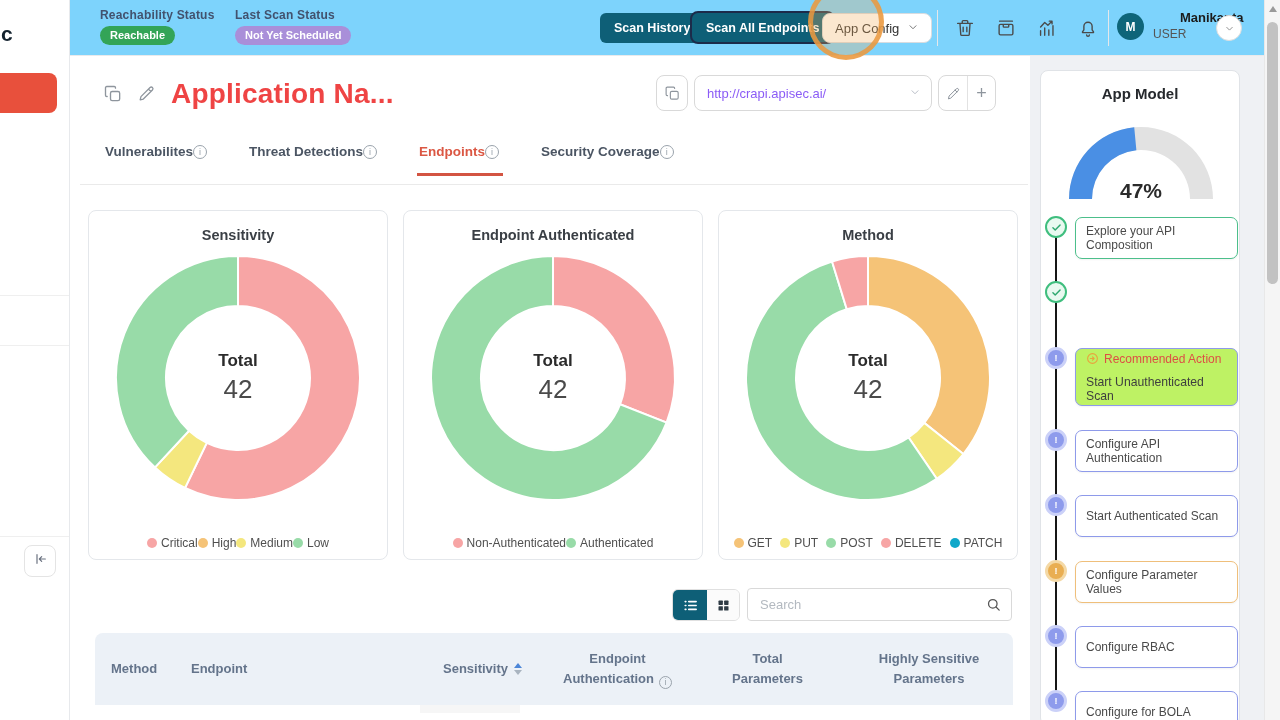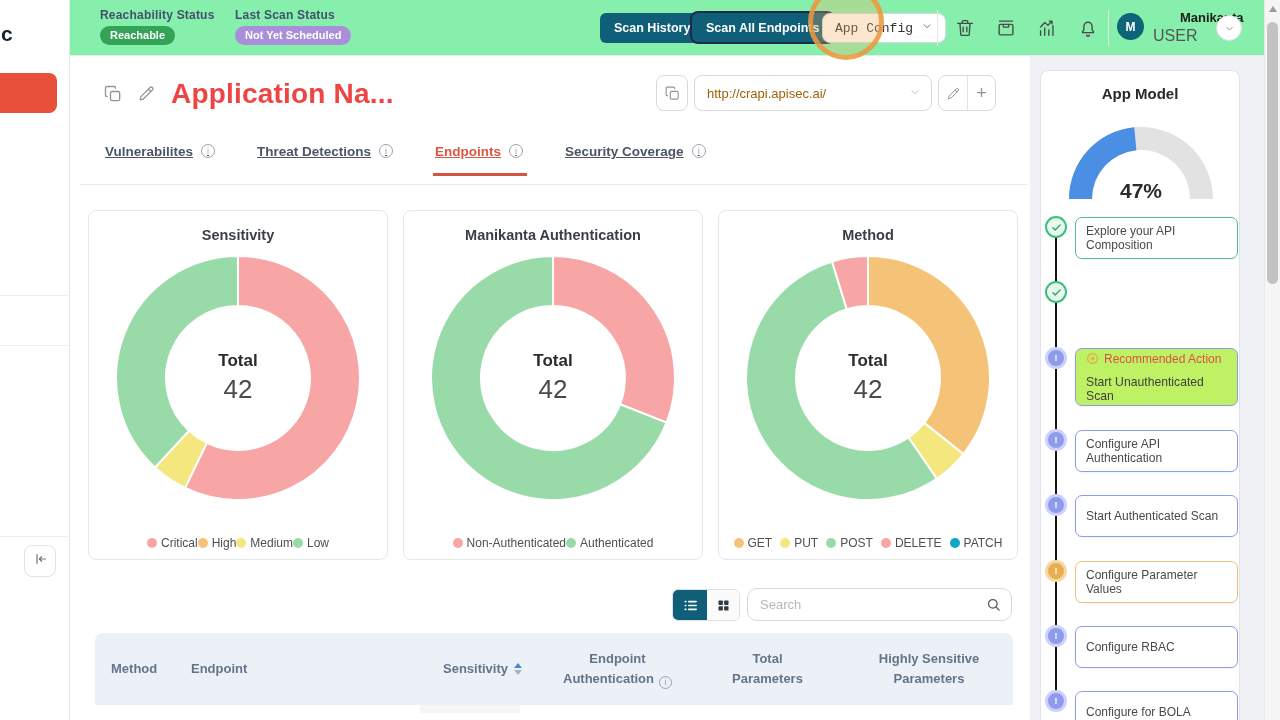--- a/index.html
+++ b/index.html
@@ -8,51 +8,51 @@
   .abs { position:absolute; }
 
   
   #sidebar { left:0; top:0; width:70px; height:720px; background:#fff; border-right:1px solid #E7E9EC; z-index:3; }
   #logo-c { position:absolute; left:1px; top:22px; font-size:21px; font-weight:800; color:#13222E; }
   #side-red-btn { position:absolute; left:-14px; top:73px; width:71px; height:40px; background:#E8503C; border-radius:8px; border:none; cursor:pointer; }
   .side-div { position:absolute; left:0; width:69px; height:1px; background:#EFEFEF; }
   #collapse-btn { position:absolute; left:24px; top:545px; width:32px; height:32px; background:#fff; border:1px solid #E4E4E4; border-radius:8px; display:flex; align-items:center; justify-content:center; cursor:pointer; }
 
   
-  #topbar { left:70px; top:0; width:1210px; height:56px; background:#86efac; border-bottom:1px solid #E9EAEC; z-index:2; }
+  #topbar { left:70px; top:0; width:1210px; height:56px; background:#7dd3fc; border-bottom:1px solid #E9EAEC; z-index:2; }
   .status-group { position:absolute; top:8px; }
   .status-label { font-size:12px; font-weight:700; color:#42526E; letter-spacing:.2px; }
   .badge { display:inline-block; margin-top:4px; padding:3px 10px 4px; border-radius:10px; font-size:11px; font-weight:700; color:#fff; }
   .teal-btn { position:absolute; height:30px; border-radius:6px; background:#0E5F77; color:#fff; font-size:12.5px; font-weight:700; border:none; padding:0 14px; cursor:pointer; font-family:inherit; }
   #scan-all-btn { border:2px solid #1C2B4A; border-radius:8px; height:33px; }
-  #app-config-btn { position:absolute; left:752px; top:13px; height:30px; background:#fff; border:1px solid #D8DCE0; border-radius:8px; font-size:13px; color:#333; padding:0 12px; display:flex; align-items:center; gap:8px; cursor:pointer; font-family:Liberation Mono, monospace; }
+  #app-config-btn { position:absolute; left:752px; top:13px; height:30px; background:#fff; border:1px solid #D8DCE0; border-radius:8px; font-size:13px; color:#333; padding:0 12px; display:flex; align-items:center; gap:8px; cursor:pointer; font-family:Liberation Sans, sans-serif; }
   .vdiv { position:absolute; top:10px; width:1px; height:36px; background:#E5E7EA; }
   .top-icon { position:absolute; top:17px; width:22px; height:22px; cursor:pointer; color:#4A4A4A; }
   #avatar { position:absolute; left:1047px; top:13px; width:27px; height:27px; border-radius:50%; background:#0E6579; color:#fff; font-size:12px; font-weight:700; display:flex; align-items:center; justify-content:center; }
   #user-name { position:absolute; left:1083px; top:10px; font-size:13px; font-weight:700; color:#1B1B1B;margin-left:27px; }
-  #user-role { position:absolute; left:1083px; top:27px; font-size:16px; color:#555; }
+  #user-role { position:absolute; left:1083px; top:27px; font-size:12px; color:#555; }
   #user-caret { position:absolute; left:1146px; top:15px; width:26px; height:26px; border-radius:50%; border:1px solid #DDDDDD; background:#fff; display:flex; align-items:center; justify-content:center; cursor:pointer; color:#888; }
   #click-highlight { position:absolute; left:738px; top:-16px; width:76px; height:76px; border-radius:50%; border:5px solid rgba(234,152,62,.85); background:rgba(242,176,96,.30); z-index:30; pointer-events:none; }
 
   
   #main { left:70px; top:56px; width:960px; height:664px; background:#fff; }
   #title-row { position:absolute; left:33px; top:22px; display:flex; align-items:center; gap:14px; }
   .ghost-ic { color:#8E959D; width:20px; height:20px; cursor:pointer; }
   #app-title { font-size:28px; font-weight:700; color:#ef4444; letter-spacing:.2px; }
   #url-group { position:absolute; right:34px; top:19px; display:flex; gap:6px; height:36px; }
   .box-btn { background:#fff; border:1px solid #D9D9D9; border-radius:8px; display:flex; align-items:center; justify-content:center; cursor:pointer; color:#8E959D; }
   #url-copy-btn { width:32px; }
-  #url-select { width:238px; border:1px solid #D9D9D9; border-radius:8px; display:flex; align-items:center; padding:0 10px 0 12px; font-size:13px; color:#a16207; cursor:pointer; background:#fff; }
+  #url-select { width:238px; border:1px solid #D9D9D9; border-radius:8px; display:flex; align-items:center; padding:0 10px 0 12px; font-size:13px; color:#8b5cf6; cursor:pointer; background:#fff; }
   #url-select .sp { flex:1; }
   #url-edit-group { display:flex; border:1px solid #D9D9D9; border-radius:8px; overflow:hidden; }
   #url-edit-group > div { width:28px; display:flex; align-items:center; justify-content:center; cursor:pointer; color:#8E959D; }
   #url-add-btn { border-left:1px solid #E2E2E2; font-size:18px; color:#555; }
 
   #tabs { position:absolute; left:35px; top:88px; display:flex; gap:42px; }
-  .tab { display:flex; align-items:flex-start; gap:8px; font-size:13.5px; font-weight:700; color:#4B5563; padding-bottom:17px; cursor:pointer; position:relative;text-decoration:underline; }
+  .tab { display:flex; align-items:flex-end; gap:0; font-size:13.5px; font-weight:700; color:#4B5563; padding-bottom:17px; cursor:pointer; position:relative; }
   .tab.active { color:#DB5743; }
   .tab.active::after { content:""; position:absolute; left:-2px; right:-4px; bottom:0; height:3px; background:#D35442; }
   #tabs-divider { position:absolute; left:10px; right:2px; top:128px; height:1px; background:#EAEAEA; }
   .info-ic { width:14px; height:14px; border:1px solid #9AA3AC; border-radius:50%; color:#9AA3AC; font-size:9px; line-height:12px; text-align:center; font-style:normal; font-weight:400; display:inline-block; }
 
   .chart-card { position:absolute; top:154px; width:300px; height:350px; background:#fff; border:1px solid #E4E7EB; border-radius:8px; }
   .card-title { text-align:center; margin-top:16px; font-size:14.5px; font-weight:700; color:#3A3F45; }
   .donut-wrap { position:relative; width:250px; height:250px; margin:10px auto 0; }
   .donut-svg { width:250px; height:250px; display:block; }
   .center-overlay { position:absolute; inset:0; display:flex; flex-direction:column; align-items:center; justify-content:center; pointer-events:none; }
@@ -60,21 +60,21 @@
   .c-value { font-size:26px; color:#4A4A4A; margin-top:3px; }
   .legend { position:absolute; left:0; right:0; bottom:9px; display:flex; justify-content:center; }
   .legend.tight { gap:8px; }
   .lg-item { display:flex; align-items:center; gap:4px; font-size:12px; color:#4F4F4F; }
   .lg-dot { width:10px; height:10px; border-radius:50%; display:inline-block; }
 
   #view-toggle { position:absolute; left:602px; top:533px; display:flex; border:1px solid #E0E0E0; border-radius:6px; overflow:hidden; height:32px; }
   #list-view-btn { width:34px; background:#0E5F77; display:flex; align-items:center; justify-content:center; cursor:pointer; }
   #grid-view-btn { width:32px; background:#FBFBFB; display:flex; align-items:center; justify-content:center; cursor:pointer; }
   #search-box { position:absolute; left:677px; top:532px; width:265px; height:33px; }
-  #search-input { width:100%; height:100%; border:1px solid #D9D9D9; border-radius:10px; padding:0 34px 0 12px; font-size:13px; color:#333; font-family:inherit; outline:none; }
+  #search-input { width:100%; height:100%; border:1px solid #D9D9D9; border-radius:4px; padding:0 34px 0 12px; font-size:13px; color:#333; font-family:inherit; outline:none; }
   #search-input::placeholder { color:#B3B9C0; }
   #search-ic { position:absolute; right:10px; top:8px; color:#555; }
 
   #table-head { position:absolute; left:25px; top:577px; width:918px; height:72px; background:#ECF1F7; border-radius:8px 8px 0 0; display:flex; align-items:center; }
   .th { font-size:13px; font-weight:700; color:#64748B; display:flex; align-items:center; justify-content:center; text-align:center; line-height:1.55; }
   .th.left { justify-content:flex-start; padding-left:16px; text-align:left; }
   .sort-stack { display:inline-flex; flex-direction:column; gap:2px; margin-left:6px; cursor:pointer; }
   .tri-up { width:0; height:0; border-left:4px solid transparent; border-right:4px solid transparent; border-bottom:5px solid #4C86D8; }
   .tri-down { width:0; height:0; border-left:4px solid transparent; border-right:4px solid transparent; border-top:5px solid #A9B4C0; }
   #row-sliver { position:absolute; left:25px; top:649px; width:918px; height:8px; background:#fff; }
@@ -265,21 +265,21 @@
           <span class="lg-dot" style="background: rgb(244, 231, 126);"></span>
           <span>Medium</span>
         </span>
         <span class="lg-item">
           <span class="lg-dot" style="background: rgb(152, 219, 168);"></span>
           <span>Low</span>
         </span>
       </div>
   </div>
   <div class="chart-card" style="left:333px">
-    <div class="card-title">Manikanta Authentication</div>
+    <div class="card-title">Endpoint Authenticated</div>
     <div class="donut-wrap">
         <svg viewBox="0 0 250 250" class="donut-svg">
           <path d="M125.00 3.00A122 122 0 0 1 238.57 169.57L192.02 151.30A72 72 0 0 0 125.00 53.00Z" fill="#F7A5A5" stroke="#ffffff" stroke-width="2"></path>
           <path d="M238.57 169.57A122 122 0 1 1 125.00 3.00L125.00 53.00A72 72 0 1 0 192.02 151.30Z" fill="#98DBA8" stroke="#ffffff" stroke-width="2"></path>
         </svg>
       <div class="center-overlay">
           <span class="c-label">Total</span>
           <span class="c-value">42</span>
         </div>
     </div>

